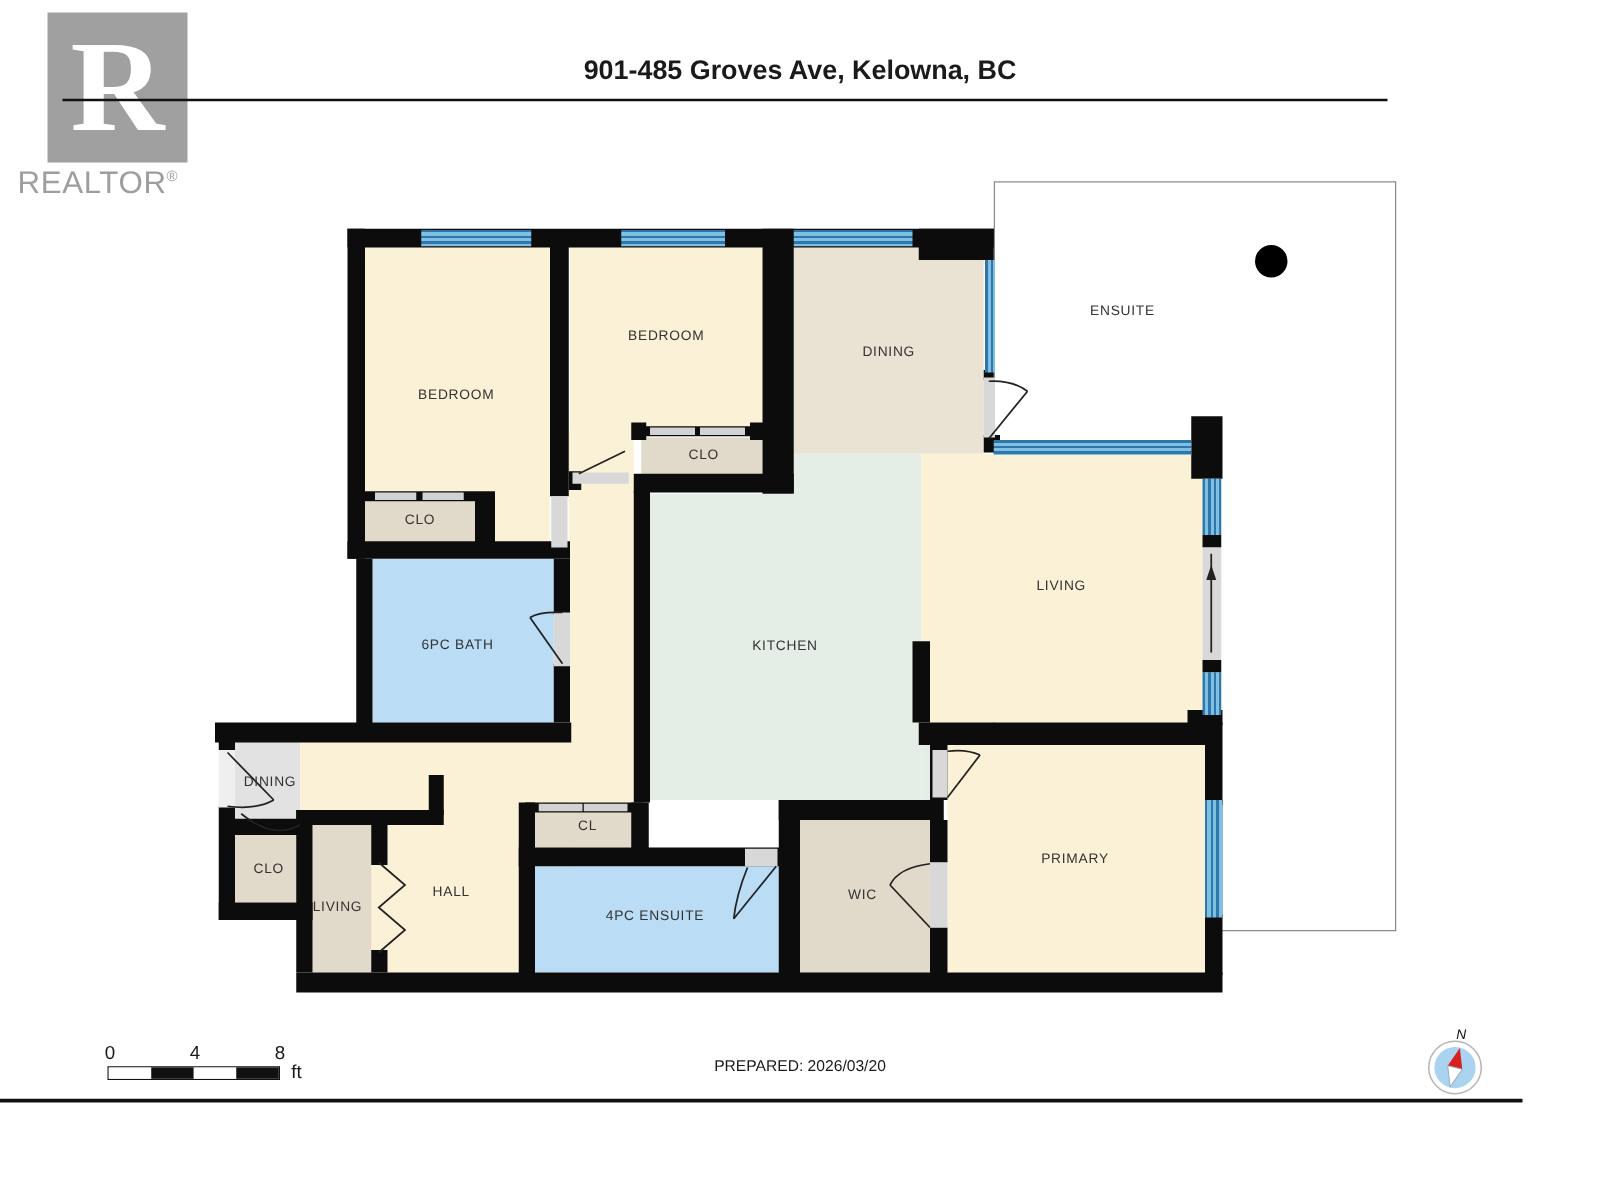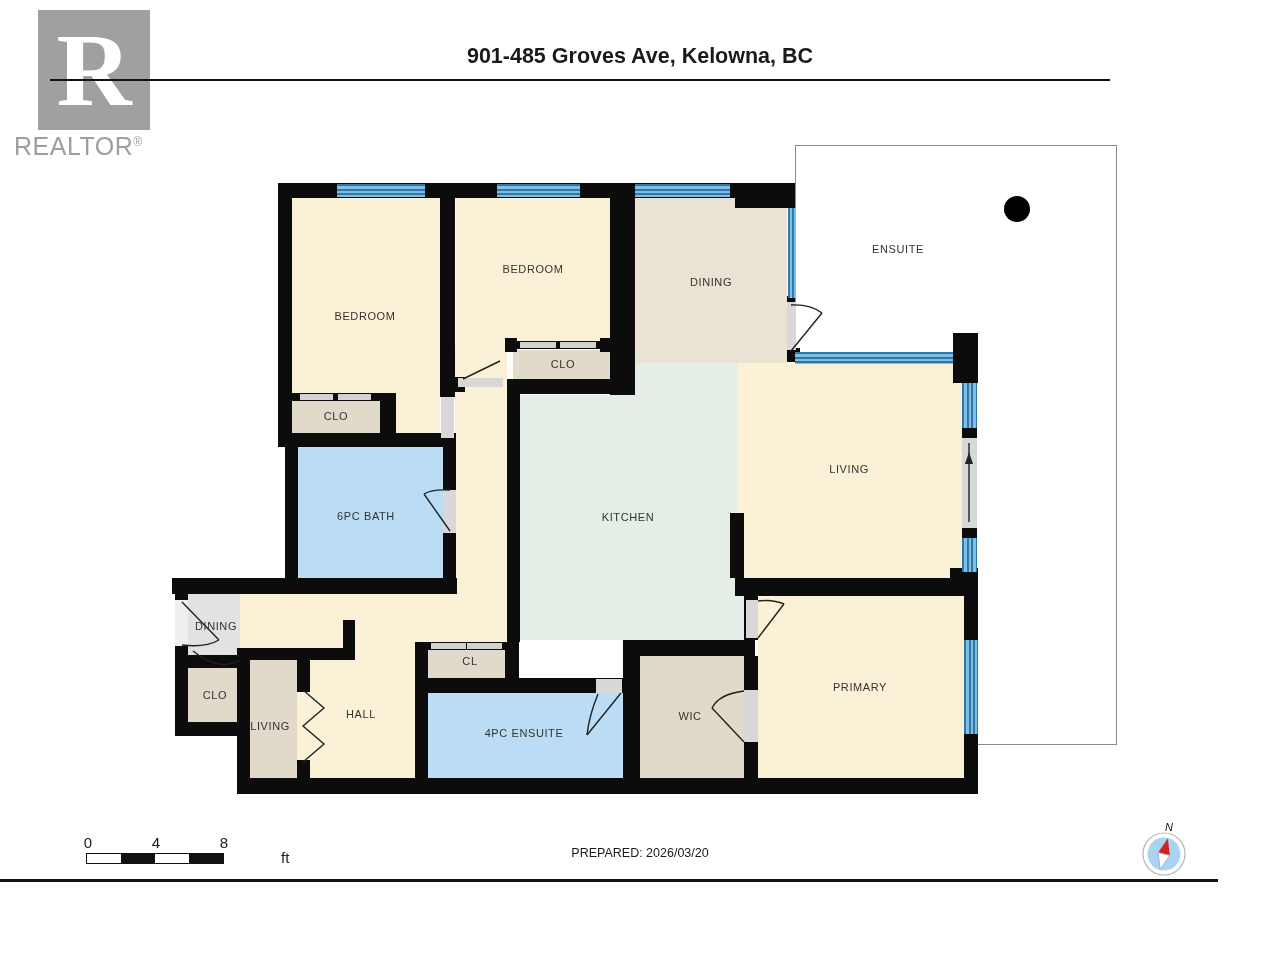--- a/index.html
+++ b/index.html
@@ -21,21 +21,21 @@
   #title{position:absolute;left:0;top:44px;width:1280px;text-align:center;font-size:21.5px;font-weight:bold;}
   #subtitle{position:absolute;left:0;top:88px;width:1222px;text-align:center;font-size:12.5px;font-weight:bold;}
   #title-divider{position:absolute;left:50px;top:79px;width:1060px;height:2px;background:#111;}
   #balcony{position:absolute;left:795px;top:145px;width:322px;height:600px;background:#fff;border:1px solid var(--balcony-border,#8A8A8A);box-sizing:border-box;}
   #balcony-dot{position:absolute;left:1004px;top:196px;width:26px;height:26px;border-radius:50%;background:#000;}
   #scalebar{position:absolute;left:70px;top:834px;width:200px;height:32px;}
   .tick{position:absolute;transform:translateX(-50%);font-size:15px;top:0;}
   #bar{position:absolute;left:16px;top:19px;width:136px;height:9px;border:1.5px solid #111;display:flex;}
   #bar div{width:34px;height:100%;}
   .seg-b{background:#111;} .seg-w{background:#fff;}
-  #ft{position:absolute;left:163px;top:15px;font-size:15px;margin-left:48px;}
+  #ft{position:absolute;left:163px;top:15px;font-size:15px;}
   #prepared{position:absolute;left:0;top:846px;width:1280px;text-align:center;font-size:12.5px;}
   #footer-divider{position:absolute;left:0;top:879px;width:1218px;height:3px;background:#111;}
   #disclaimer{position:absolute;left:65px;top:890px;width:1150px;font-size:12.4px;}
   #compass{position:absolute;left:1139px;top:820px;}
   #compass text{font-family:"Liberation Sans",sans-serif;font-style:italic;}
   svg.overlay{position:absolute;left:0;top:0;}
 </style>
 </head>
 <body>
 

